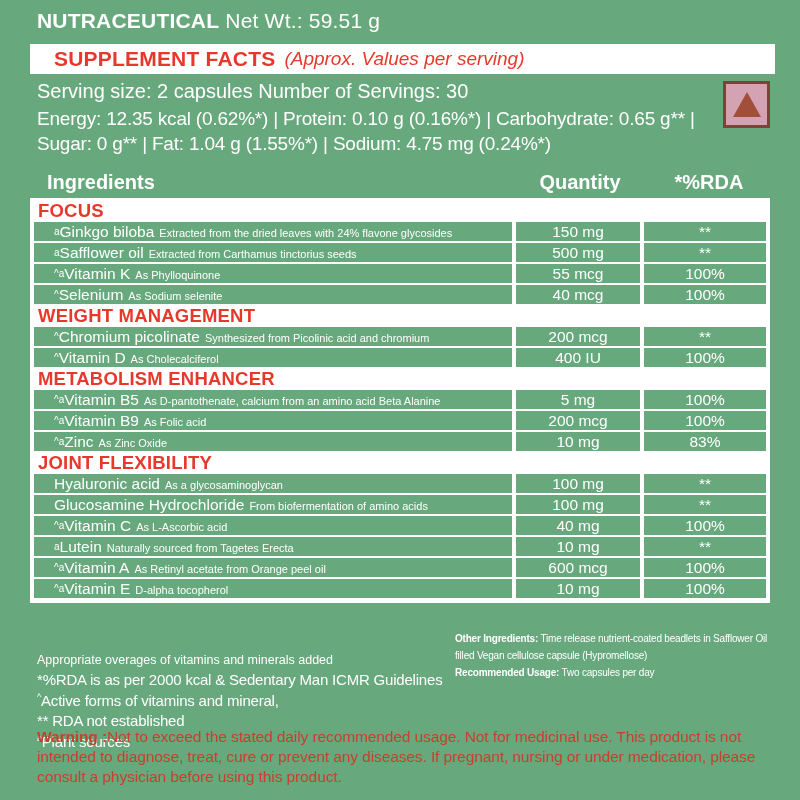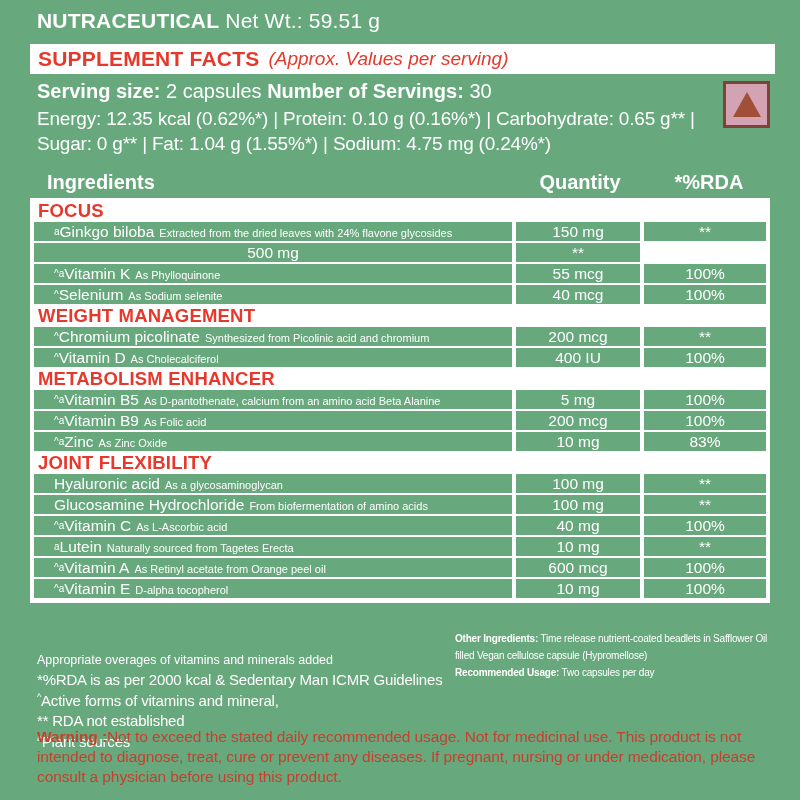--- a/index.html
+++ b/index.html
@@ -10,26 +10,26 @@
   html,body{width:800px;height:800px;}
   body{
     background:var(--bg);
     font-family:"Liberation Sans", sans-serif;
     position:relative; overflow:hidden; color:#fff;
   }
   .brand-line{position:absolute; left:37px; top:9px; font-size:21px; letter-spacing:.2px;}
   .brand{font-weight:700;}
   .facts-bar{
     position:absolute; left:30px; top:44px; width:745px; height:30px;
-    background:var(--white); display:flex; align-items:center; padding-left:8px;
+    background:var(--white); display:flex; align-items:center; padding-left:24px;
   }
   .facts-title{color:var(--red); font-weight:700; font-size:21px; letter-spacing:.2px;}
   .facts-sub{color:var(--red); font-style:italic; font-size:19px; margin-left:9px;}
   .serving-line{position:absolute; left:37px; top:80px; font-size:20px;}
-  .serving-line b{font-weight:700;}
+  .serving-line b{font-weight:400;}
   .energy{position:absolute; left:37px; top:106px; width:720px; font-size:19px; line-height:25px; letter-spacing:-.2px;}
   .badge{
     position:absolute; left:723px; top:81px; width:47px; height:47px;
     background:var(--badge-bg); border:3px solid var(--badge-border);
     display:flex; align-items:flex-end; justify-content:center;
   }
   .badge .tri{
     width:0; height:0; margin-bottom:8px;
     border-left:14px solid transparent; border-right:14px solid transparent;
     border-bottom:25px solid var(--badge-tri);
@@ -107,20 +107,21 @@
 </div>
 
 <div class="table" id="table-body">
     <div class="cat-row">FOCUS</div>
     <div class="ing-row">
       <div class="cell name-cell"><sup class="marker">a</sup><span class="iname">Ginkgo biloba</span><span class="idesc">Extracted from the dried leaves with 24% flavone glycosides</span></div>
       <div class="cell num-cell">150 mg</div>
       <div class="cell num-cell">**</div>
     </div>
     <div class="ing-row">
+      <div class="cell name-cell"><sup class="marker">a</sup><span class="iname">Safflower oil</span><span class="idesc">Extracted from Carthamus tinctorius seeds</span></div>
       <div class="cell num-cell">500 mg</div>
       <div class="cell num-cell">**</div>
     </div>
     <div class="ing-row">
       <div class="cell name-cell"><sup class="marker">^a</sup><span class="iname">Vitamin K</span><span class="idesc">As Phylloquinone</span></div>
       <div class="cell num-cell">55 mcg</div>
       <div class="cell num-cell">100%</div>
     </div>
     <div class="ing-row">
       <div class="cell name-cell"><sup class="marker">^</sup><span class="iname">Selenium</span><span class="idesc">As Sodium selenite</span></div>

